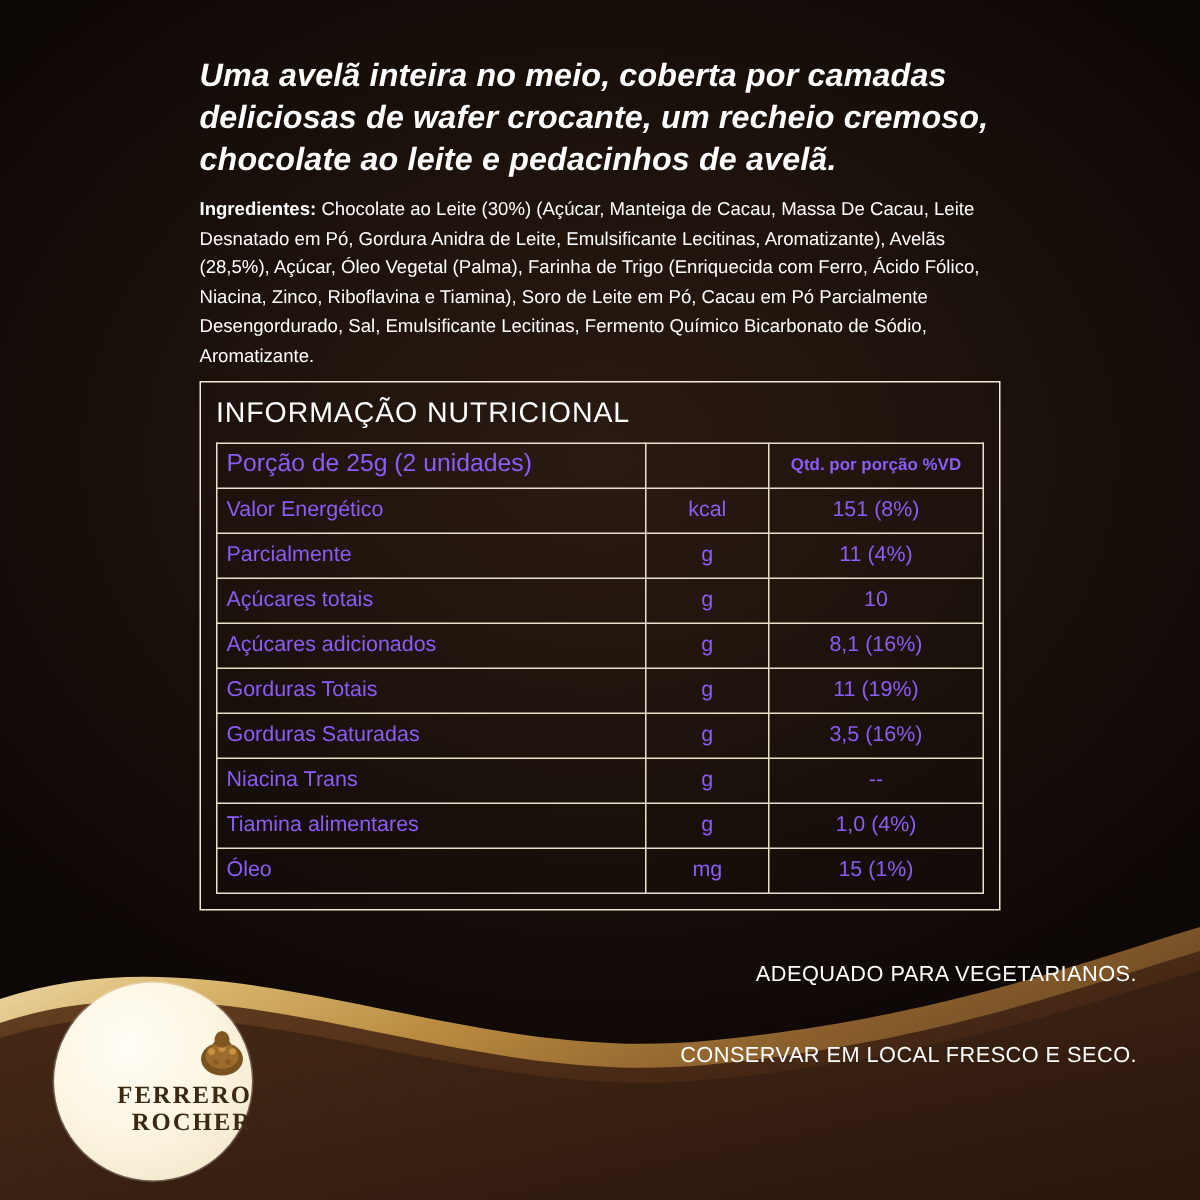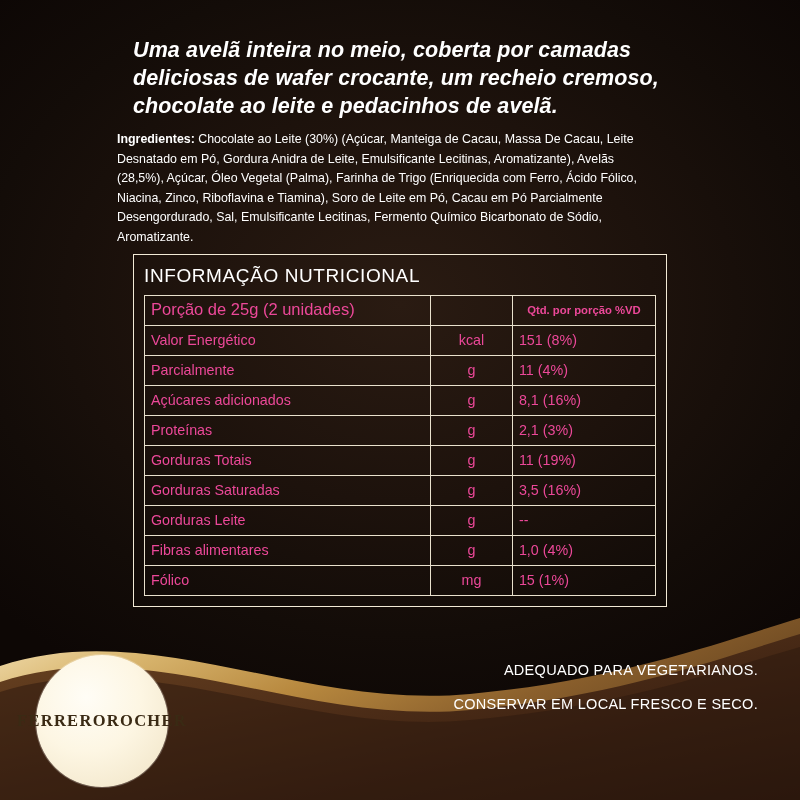--- a/index.html
+++ b/index.html
@@ -54,21 +54,21 @@
     font-style: italic;
     font-weight: bold;
     font-size: 21.5px;
     line-height: 28px;
     letter-spacing: 0.1px;
   }
 
   
   .ingredients {
     position: absolute;
-    left: 117px;
+    left: 133px;
     top: 130px;
     width: 545px;
     color: #ffffff;
     font-size: 12.4px;
     line-height: 19.6px;
     text-align: left;
   }
   .ingredients b {
     font-weight: bold;
   }
@@ -85,32 +85,32 @@
   }
   .nutri-title {
     color: #ffffff;
     font-size: 19px;
     letter-spacing: 0.6px;
     padding: 2px 0 8px 0;
   }
   table.nutri {
     width: 100%;
     border-collapse: collapse;
-    color: #ec4899;
+    color: #8b5cf6;
     font-size: 14.3px;
   }
   table.nutri td {
     border: 1px solid #e9e1cd;
     padding: 4px 6px 5px 6px;
     height: 20px;
     vertical-align: middle;
   }
   td.c-name { text-align: left; width: 56%; }
   td.c-unit { text-align: center; width: 16%; }
-  td.c-val  { width: 28%; }
+  td.c-val  { text-align: center; width: 28%; }
 
   tr.head td.c-name {
     font-size: 16.5px;
     padding-top: 3px;
     padding-bottom: 5px;
   }
   tr.head td.c-unit { border-left: 1px solid #e9e1cd; }
   tr.head td.c-val {
     font-size: 11.3px;
     text-align: center;
@@ -119,36 +119,36 @@
 
   
   .caption {
     position: absolute;
     right: 42px;
     color: #ffffff;
     font-size: 14.5px;
     letter-spacing: 0.3px;
     text-align: right;
   }
-  .caption1 { top: 662px; }
+  .caption1 { top: 642px; }
   .caption2 { top: 696px; margin-left: 28px; }
 
   
   .logo {
     position: absolute;
     left: 36px;
     top: 655px;
     width: 132px;
     height: 132px;
     border-radius: 50%;
     background: radial-gradient(circle at 38% 32%, #fffdf6 0%, #fdf6e3 45%, #efe2c3 100%);
     box-shadow: 0 0 0 1px rgba(255,255,255,0.25);
     display: flex;
-    flex-direction: row;
-    align-items: center;
+    flex-direction: column;
+    align-items: flex-end;
     justify-content: center;
   }
   .logo .praline {
     width: 40px;
     height: 34px;
     margin-top: -2px;
     margin-bottom: 3px;
   }
   .logo .brand1, .logo .brand2 {
     color: #3a2a14;
@@ -209,51 +209,51 @@
             <td class="c-name">Valor Energético</td>
             <td class="c-unit">kcal</td>
             <td class="c-val">151 (8%)</td>
           </tr>
           <tr>
             <td class="c-name">Parcialmente</td>
             <td class="c-unit">g</td>
             <td class="c-val">11 (4%)</td>
           </tr>
           <tr>
+            <td class="c-name">Açúcares totais</td>
+            <td class="c-unit">g</td>
+            <td class="c-val">10</td>
+          </tr>
+          <tr>
             <td class="c-name">Açúcares adicionados</td>
             <td class="c-unit">g</td>
             <td class="c-val">8,1 (16%)</td>
           </tr>
           <tr>
-            <td class="c-name">Proteínas</td>
-            <td class="c-unit">g</td>
-            <td class="c-val">2,1 (3%)</td>
-          </tr>
-          <tr>
             <td class="c-name">Gorduras Totais</td>
             <td class="c-unit">g</td>
             <td class="c-val">11 (19%)</td>
           </tr>
           <tr>
             <td class="c-name">Gorduras Saturadas</td>
             <td class="c-unit">g</td>
             <td class="c-val">3,5 (16%)</td>
           </tr>
           <tr>
-            <td class="c-name">Gorduras Leite</td>
+            <td class="c-name">Niacina Trans</td>
             <td class="c-unit">g</td>
             <td class="c-val">--</td>
           </tr>
           <tr>
-            <td class="c-name">Fibras alimentares</td>
+            <td class="c-name">Tiamina alimentares</td>
             <td class="c-unit">g</td>
             <td class="c-val">1,0 (4%)</td>
           </tr>
           <tr>
-            <td class="c-name">Fólico</td>
+            <td class="c-name">Óleo</td>
             <td class="c-unit">mg</td>
             <td class="c-val">15 (1%)</td>
           </tr>
         </tbody>
       </table>
     </div>
 
     <div class="caption caption1">ADEQUADO PARA VEGETARIANOS.</div>
     <div class="caption caption2">CONSERVAR EM LOCAL FRESCO E SECO.</div>
 

